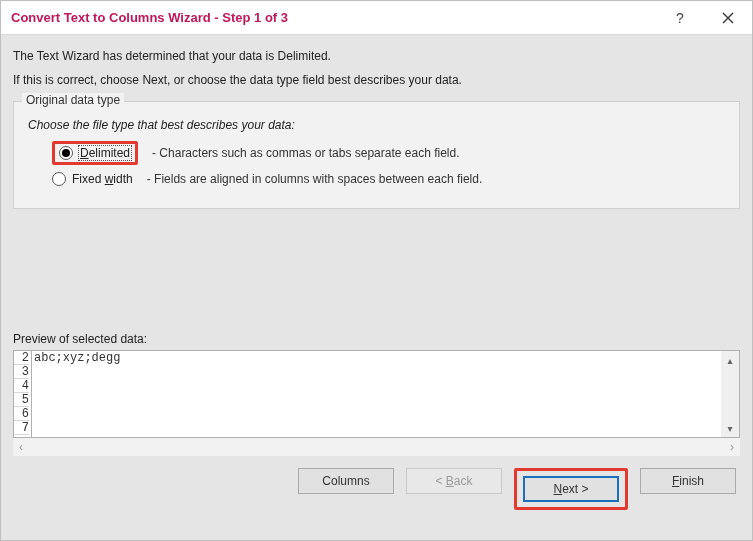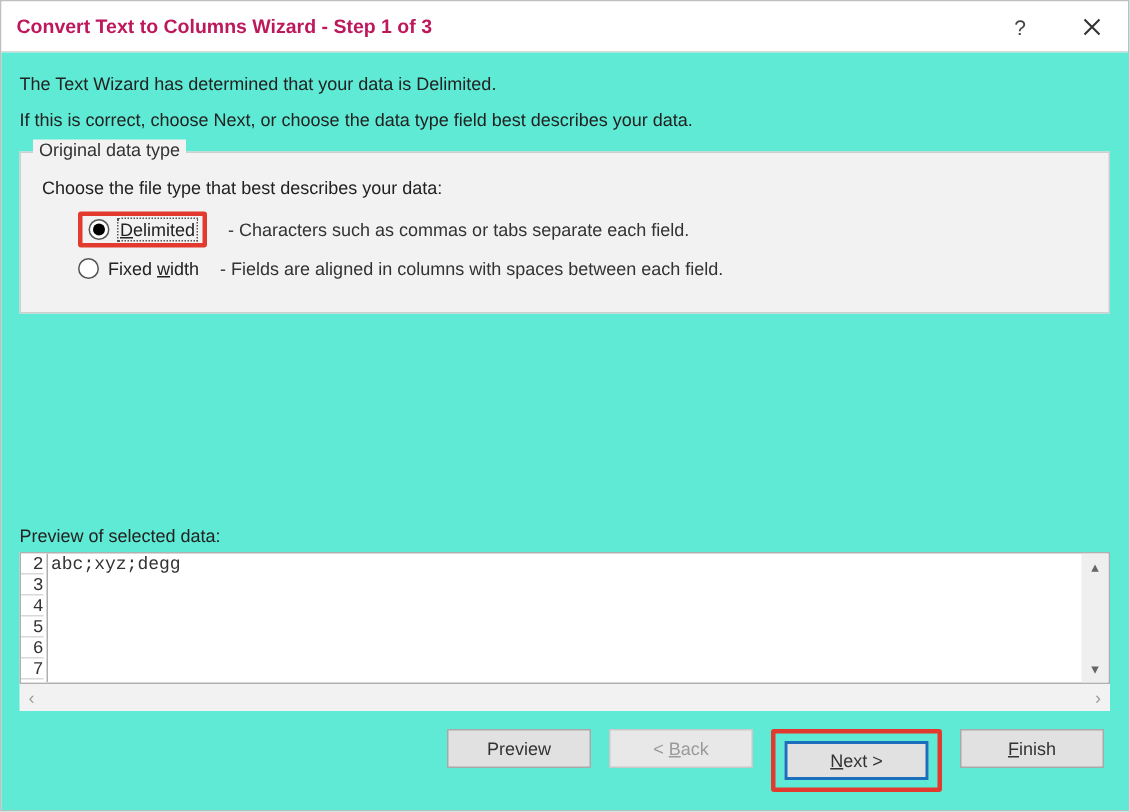--- a/index.html
+++ b/index.html
@@ -41,22 +41,22 @@
     display: flex;
     align-items: center;
     justify-content: center;
     font-size: 14px;
     color: #444;
     cursor: pointer;
     font-family: "Segoe UI Symbol", sans-serif;
   }
   .body {
     flex: 1;
-    background: #5eead4;
-    padding: 10px 12px 8px 12px;
+    background: #e5e5e5;
+    padding: 10px 12px 26px 12px;
     display: flex;
     flex-direction: column;
   }
   .intro1 { margin: 4px 0 10px 0; }
   .intro2 { margin: 0 0 14px 0; }
   .groupbox {
     border: 1px solid #cfcfcf;
     padding: 14px 10px 16px 10px;
     position: relative;
     background: #f2f2f2;
@@ -64,21 +64,21 @@
   }
   .groupbox .legend {
     position: absolute;
     top: -9px;
     left: 8px;
     background: #f2f2f2;
     padding: 0 4px;
     font-size: 12px;
     color: #333;
   }
-  .gb-line1 { margin: 2px 0 8px 4px; }
+  .gb-line1 { margin: 2px 0 8px 4px; font-style: italic; }
   .radio-row {
     display: flex;
     align-items: center;
     margin-left: 28px;
     height: 26px;
   }
   .radio {
     width: 14px;
     height: 14px;
     border: 1px solid #555;
@@ -285,21 +285,21 @@
         <div class="arrow up">▴</div>
         <div class="arrow down">▾</div>
       </div>
     </div>
     <div class="hscroll">
       <span>‹</span>
       <span>›</span>
     </div>
 
     <div class="button-row">
-      <div class="btn">Preview</div>
+      <div class="btn">Columns</div>
       <div class="btn disabled">
           <span>&lt; <u>B</u>ack</span>
         </div>
       <span class="next-wrap">
         <div class="btn primary"><u>N</u>ext &gt;</div>
       </span>
       <div class="btn"><u>F</u>inish</div>
     </div>
 
   </div>

